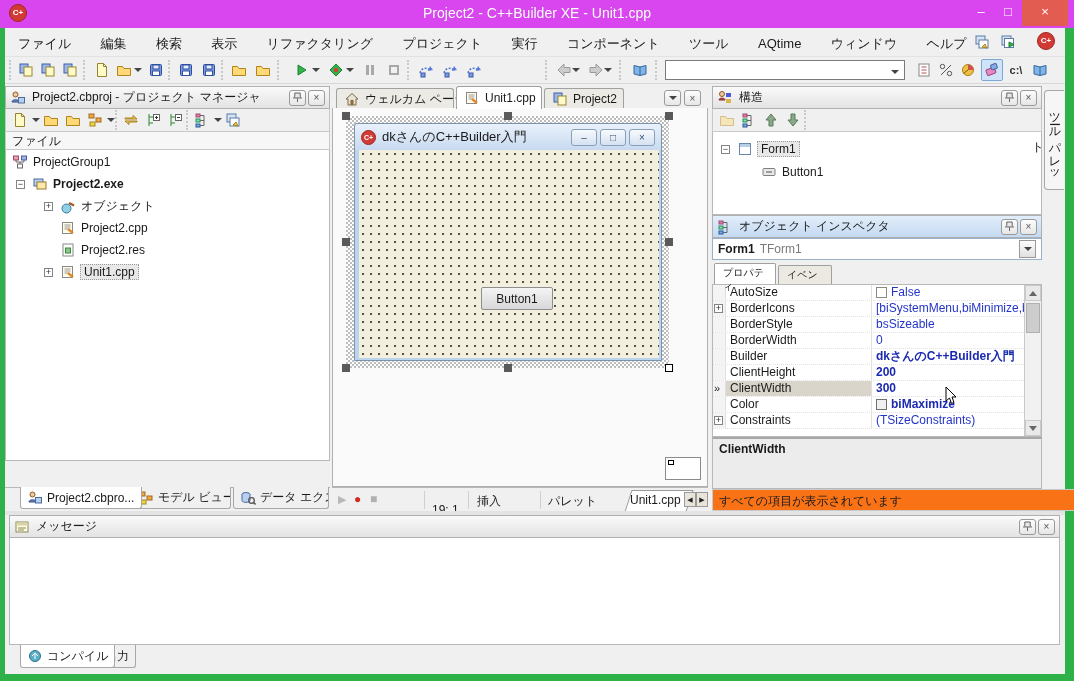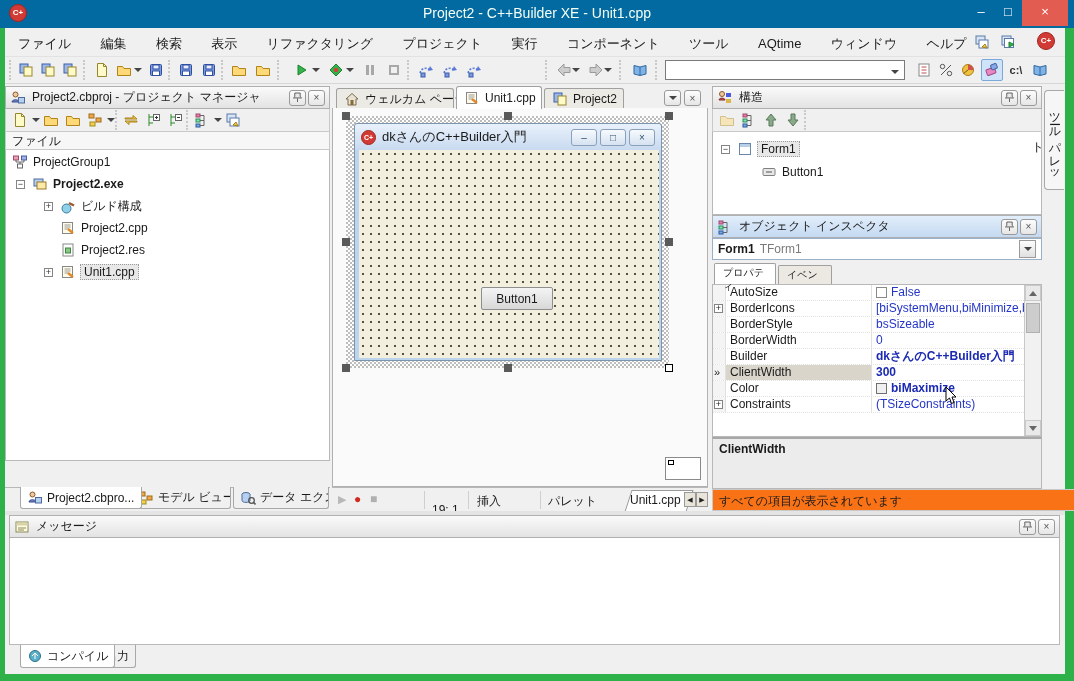--- a/index.html
+++ b/index.html
@@ -1,21 +1,21 @@
 <!DOCTYPE html>
 <html><head>
 <meta charset="utf-8">
 <style>
   * { box-sizing: border-box; margin: 0; padding: 0; }
   body { font-family: "Liberation Sans", "DejaVu Sans", sans-serif; font-size: 12px; color:#1a1a1a; }
   .window { position: relative; width: 1074px; height: 681px; background:#2fb14a; overflow: hidden; }
   .abs { position: absolute; }
 
   
-  .titlebar { left:0; top:0; width:1074px; height:28px; background:#0369a1; }
+  .titlebar { left:0; top:0; width:1074px; height:28px; background:#d946ef; }
   .title-text { left:0; right:0; top:5px; text-align:center; color:#f4fff4; font-size:14px; }
   .cpp-badge { width:18px; height:18px; border-radius:50%; background:#d23b35; border:1px solid #a02520;
                color:#fff; font-weight:bold; font-size:8px; line-height:16px; text-align:center; }
   .cpp-badge::before { content:"C+"; }
   .wbtn { top:0; width:26px; height:26px; color:#fff; text-align:center; line-height:24px; font-size:13px; }
   .wbtn.close { width:46px; background:#e25c52; }
 
   
   .workspace-bg { left:5px; top:28px; width:1060px; height:646px; background:#f0f0f0; }
 
@@ -566,21 +566,21 @@
       <svg class="ic16">
           <use href="#i-app"></use>
         </svg>
       <b class="trow-label" style="padding-left:5px">Project2.exe</b>
     </div>
     <span class="expander plus" style="left:38px;top:52px"></span>
     <div class="abs" style="left:54px;top:48px;display:flex;align-items:center">
       <svg class="ic16">
           <use href="#i-flask"></use>
         </svg>
-      <span class="trow-label" style="padding-left:5px">ビルド構成</span>
+      <span class="trow-label" style="padding-left:5px">オブジェクト</span>
     </div>
     <div class="abs" style="left:54px;top:70px;display:flex;align-items:center">
       <svg class="ic16">
           <use href="#i-unit"></use>
         </svg>
       <span class="trow-label" style="padding-left:5px">Project2.cpp</span>
     </div>
     <div class="abs" style="left:54px;top:92px;display:flex;align-items:center">
       <svg class="ic16">
           <use href="#i-res"></use>
@@ -781,20 +781,25 @@
       <div class="prow">
         <span class="pgut"></span>
         <span class="pname">BorderWidth</span>
         <span class="pval">0</span>
       </div>
       <div class="prow">
         <span class="pgut"></span>
         <span class="pname">Builder</span>
         <span class="pval bold">dkさんのC++Builder入門</span>
       </div>
+      <div class="prow">
+        <span class="pgut"></span>
+        <span class="pname">ClientHeight</span>
+        <span class="pval bold">200</span>
+      </div>
       <div class="prow sel">
         <span class="pgut"></span>
         <span class="pname">ClientWidth</span>
         <span class="pval bold">300</span>
       </div>
       <div class="prow">
         <span class="pgut"></span>
         <span class="pname">Color</span>
         <span class="pval bold"><span class="pswatch"></span><span>biMaximize</span></span>
       </div>

